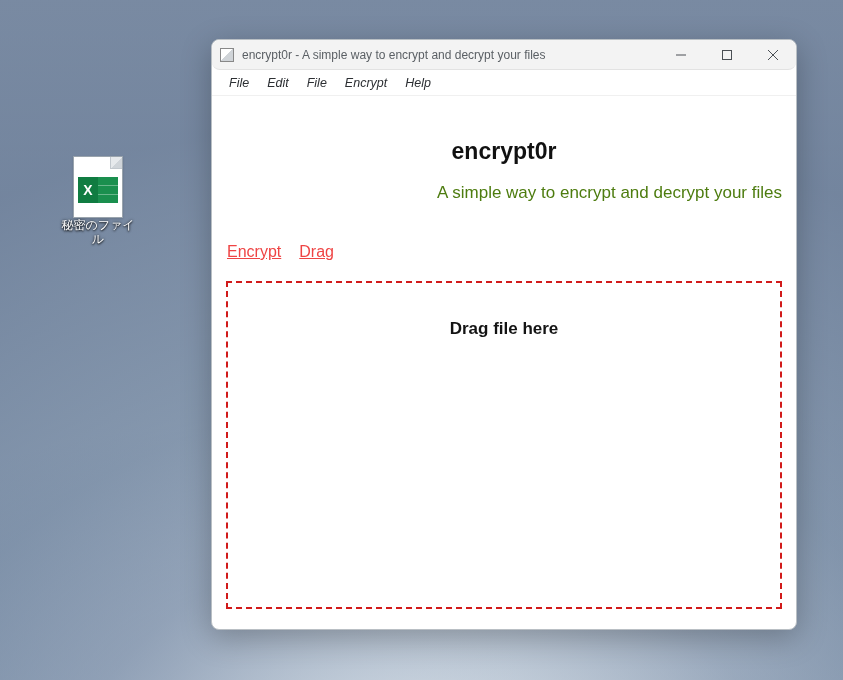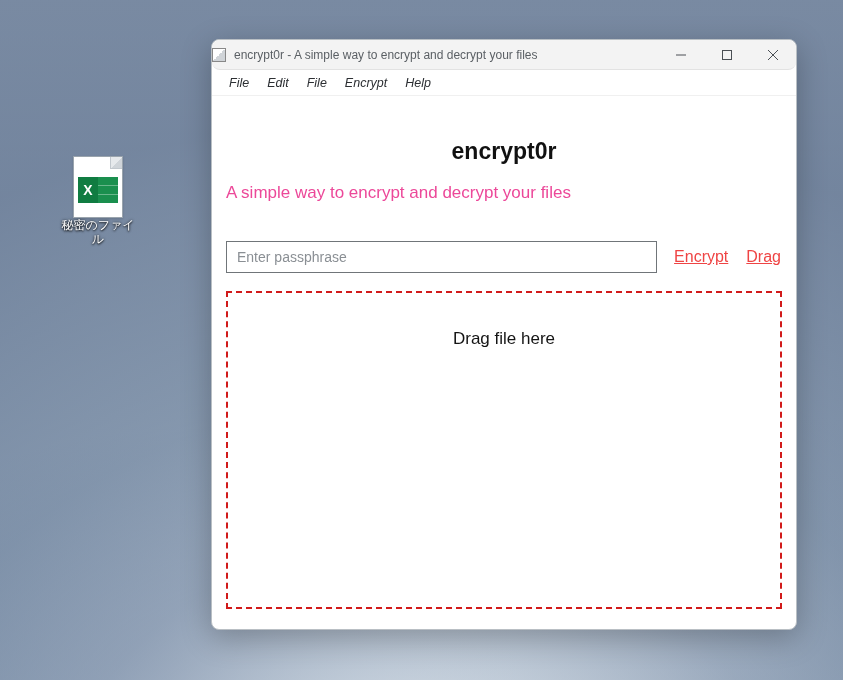--- a/index.html
+++ b/index.html
@@ -99,21 +99,21 @@
       overflow: hidden;
       box-shadow: 0 8px 30px rgba(0,0,0,0.25);
       display: flex;
       flex-direction: column;
     }
     .titlebar {
       height: 30px;
       background: #f3f3f3;
       display: flex;
       align-items: center;
-      padding-left: 0;
+      padding-left: 8px;
       border-bottom: 1px solid #e2e2e2;
       font-size: 12px;
       color: #5a5f64;
       border-radius: 8px;
     }
     .titlebar .app-icon {
       width: 14px; height: 14px;
       border: 1px solid #888;
       margin-right: 8px;
       background: linear-gradient(135deg,#fff 0 50%,#d0d4d8 50% 100%);
@@ -154,23 +154,23 @@
       flex-direction: column;
     }
     .app-title {
       text-align: center;
       font-size: 23px;
       font-weight: 700;
       color: #111;
       margin-top: 24px;
     }
     .app-subtitle {
-      text-align: left;
+      text-align: right;
       font-size: 17px;
-      color: #ec4899;
+      color: #4d7c0f;
       margin-top: 18px;
     }
     .controls-row {
       display: flex;
       align-items: center;
       margin-top: 38px;
       gap: 16px;
     }
     .passphrase {
       flex: 1;
@@ -190,21 +190,21 @@
       padding: 2px 1px;
     }
     .dropzone {
       margin-top: 18px;
       flex: 1;
       border: 2px dashed #d11a1a;
       background: #ffffff;
       text-align: center;
       padding-top: 36px;
       font-size: 17px;
-      font-weight: 400;
+      font-weight: 700;
       color: #141414;
     }
   </style>
 </head>
 <body>
 
 <div class="wallpaper"></div>
 
 <div class="desktop-icon">
   <div class="file-icon">
@@ -253,21 +253,20 @@
     <div class="menu-item">File</div>
     <div class="menu-item">Encrypt</div>
     <div class="menu-item">Help</div>
   </div>
 
   <div class="app-body">
     <div class="app-title">encrypt0r</div>
     <div class="app-subtitle">A simple way to encrypt and decrypt your files</div>
 
     <div class="controls-row">
-      <input type="text" class="passphrase" placeholder="Enter passphrase" style="">
       <span class="link-btn">Encrypt</span>
       <span class="link-btn">Drag</span>
     </div>
 
     <div class="dropzone">
       <span>Drag file here</span>
     </div>
   </div>
 
 </div>

